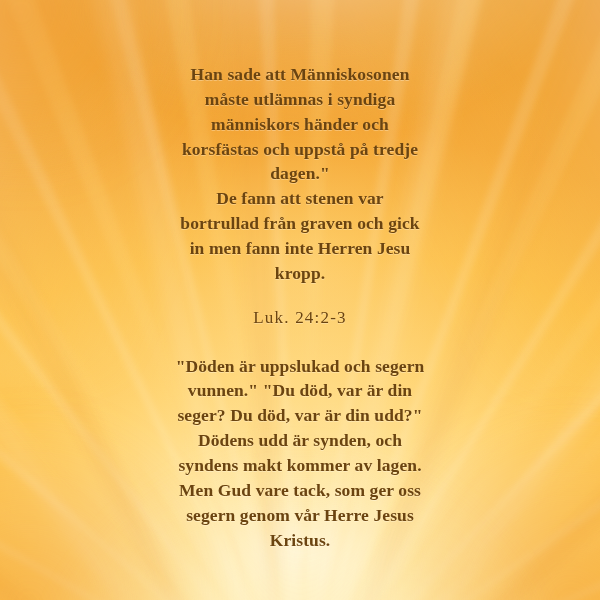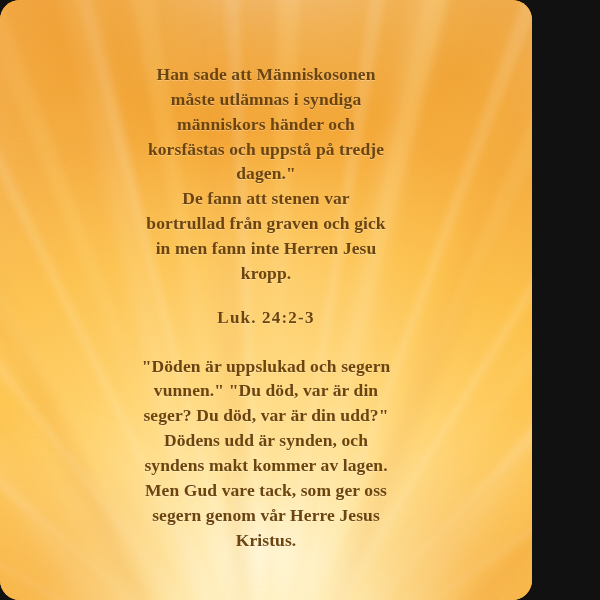--- a/index.html
+++ b/index.html
@@ -2,26 +2,25 @@
 <html><head>
 <meta charset="utf-8">
 <style>
   html, body {
     margin: 0;
     padding: 0;
     background: #111;
   }
   .canvas {
     position: relative;
-    width: 532px;
+    width: 600px;
     height: 600px;
     overflow: hidden;
     font-family: "Liberation Serif", serif;
     background: #f5a623;
-    border-radius: 20px;
   }
 
   
   .bg-base {
     position: absolute;
     inset: 0;
     background:
       radial-gradient(140% 95% at 50% 92%, #fff7dd 0%, #ffe9a8 14%, #ffd470 32%, #fcb836 54%, #f29a1e 74%, #e8880f 100%);
   }
   .bg-rays {
@@ -133,21 +132,21 @@
     text-shadow: 0 1px 0 rgba(255,255,255,0.28);
     white-space: pre-line;
   }
   .block.passage-1 { margin-top: 6px; }
   .block.passage-2 { }
   .ref {
     width: 100%;
     text-align: center;
     color: #6b4410;
     font-size: 17px;
-    font-weight: 700;
+    font-weight: 400;
     letter-spacing: 1.2px;
     margin-top: 22px;
     text-shadow: 0 1px 0 rgba(255,255,255,0.28);
   }
   .block.passage-3 { margin-top: 26px; }
 </style>
 </head>
 <body>
 
 <div class="canvas">

